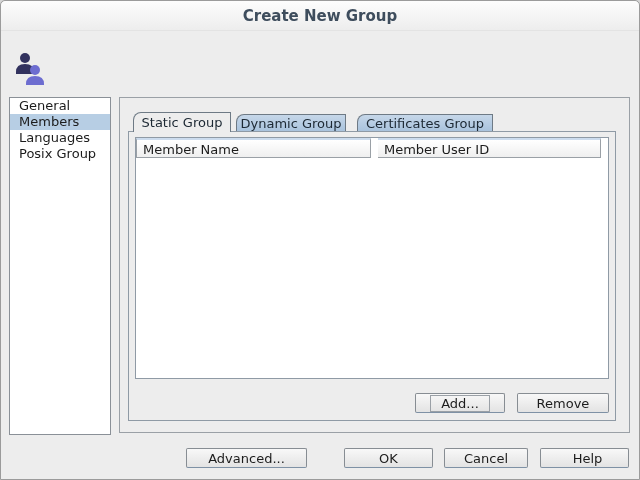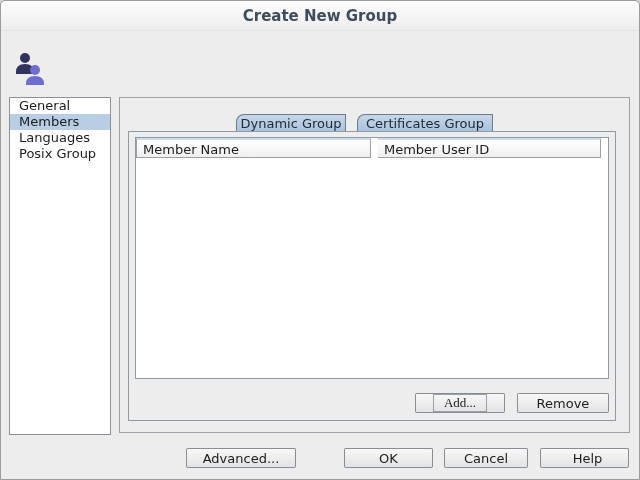--- a/index.html
+++ b/index.html
@@ -80,23 +80,23 @@
   .btn {
     position:absolute; height:20px;
     background:linear-gradient(#f8f8f8,#e3e3e3);
     border:1px solid #878d93; border-bottom-color:#7e91a5;
     border-radius:2px;
     display:flex; align-items:center; justify-content:center;
     font-size:13px; color:#1c1c1c; cursor:default; white-space:nowrap;
   }
   .btn-add    { left:286px; top:261px; width:90px; }
   .btn-remove { left:388px; top:261px; width:92px; }
-  .btn-add .focus-label { border:1px solid #9aa0a6; padding:0 10px;font-family:Liberation Serif, serif; }
+  .btn-add .focus-label { border:1px solid #9aa0a6; padding:0 10px; }
 
-  .btn-advanced { left:185px; top:447px; width:110px; }
+  .btn-advanced { left:185px; top:447px; width:121px; }
   .btn-ok       { left:343px; top:447px; width:89px; }
   .btn-cancel   { left:443px; top:447px; width:84px; }
   .btn-help     { left:539px; top:447px; width:89px;padding-left:6px; }
 </style>
 </head>
 <body>
 
 <div class="window">
 
   <div class="titlebar">
@@ -116,20 +116,21 @@
 
   <div class="listbox">
     <div class="item">General</div>
     <div class="item selected">Members</div>
     <div class="item">Languages</div>
     <div class="item">Posix Group</div>
   </div>
 
   <div class="outer-panel"></div>
 
+  <div class="tab active tab-static">Static Group</div>
   <div class="tab inactive tab-dynamic">Dynamic Group</div>
   <div class="tab inactive tab-certs">Certificates Group</div>
 
   <div class="inner-panel">
 
     <div class="scrollpane">
       <div class="table-header">
         <div class="th col1">Member Name</div>
         <div class="th col2">Member User ID</div>
         <div class="th-corner"></div>

